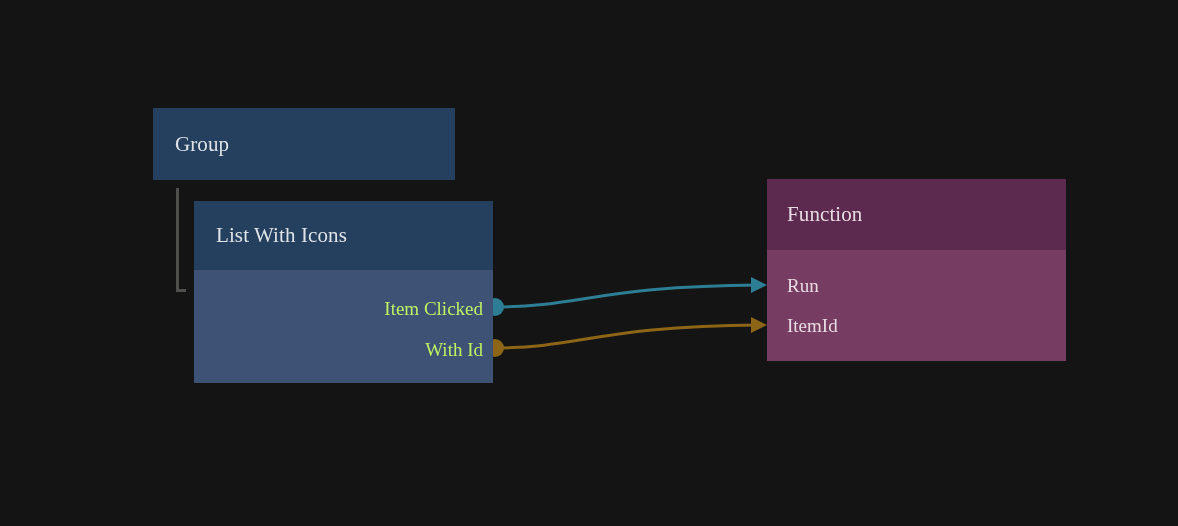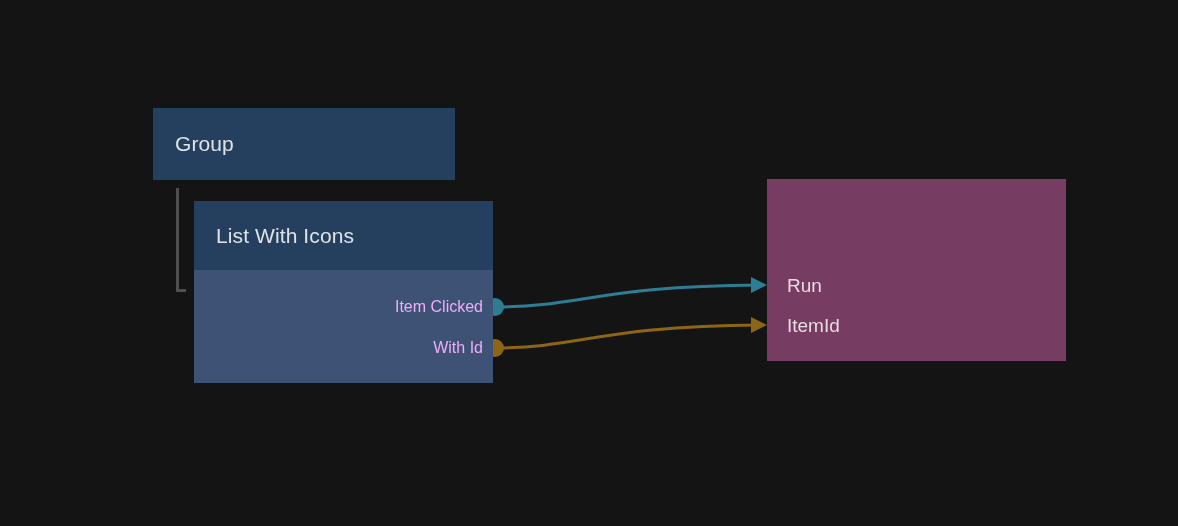--- a/index.html
+++ b/index.html
@@ -6,21 +6,21 @@
     margin: 0;
     padding: 0;
     background: #141414;
   }
   #canvas {
     position: relative;
     width: 1178px;
     height: 508px;
     background: #141414;
     overflow: hidden;
-    font-family: Liberation Sans, sans-serif;
+    font-family: Liberation Serif, serif;
   }
   .node {
     position: absolute;
     box-sizing: border-box;
   }
   
   #group-node {
     left: 153px;
     top: 108px;
     width: 302px;
@@ -79,22 +79,22 @@
   .port-row {
     position: absolute;
     display: flex;
     height: 20px;
   }
   .port-row.out {
     right: 0;
     justify-content: flex-end;
   }
   .port-row.out .port-label {
-    color: #f0abfc;
-    font-size: 16px;
+    color: #bef264;
+    font-size: 19px;
     white-space: nowrap;
     margin-right: 10px;
   }
   .port-row.in {
     left: 0;
   }
   .port-row.in .port-label {
     color: #e9dbe4;
     font-size: 19px;
     white-space: nowrap;
@@ -171,20 +171,23 @@
     </div>
     <div class="port-row out" id="port-item-clicked">
       <span class="port-label">Item Clicked</span>
     </div>
     <div class="port-row out" id="port-item-id">
       <span class="port-label">With Id</span>
     </div>
   </div>
 
   <div class="node" id="function-node">
+    <div class="node-header">
+      <div class="node-title">Function</div>
+    </div>
     <div class="port-row in" id="port-run">
       <span class="port-label">Run</span>
     </div>
     <div class="port-row in" id="port-itemid">
       <span class="port-label">ItemId</span>
     </div>
   </div>
 
 </div>
 

